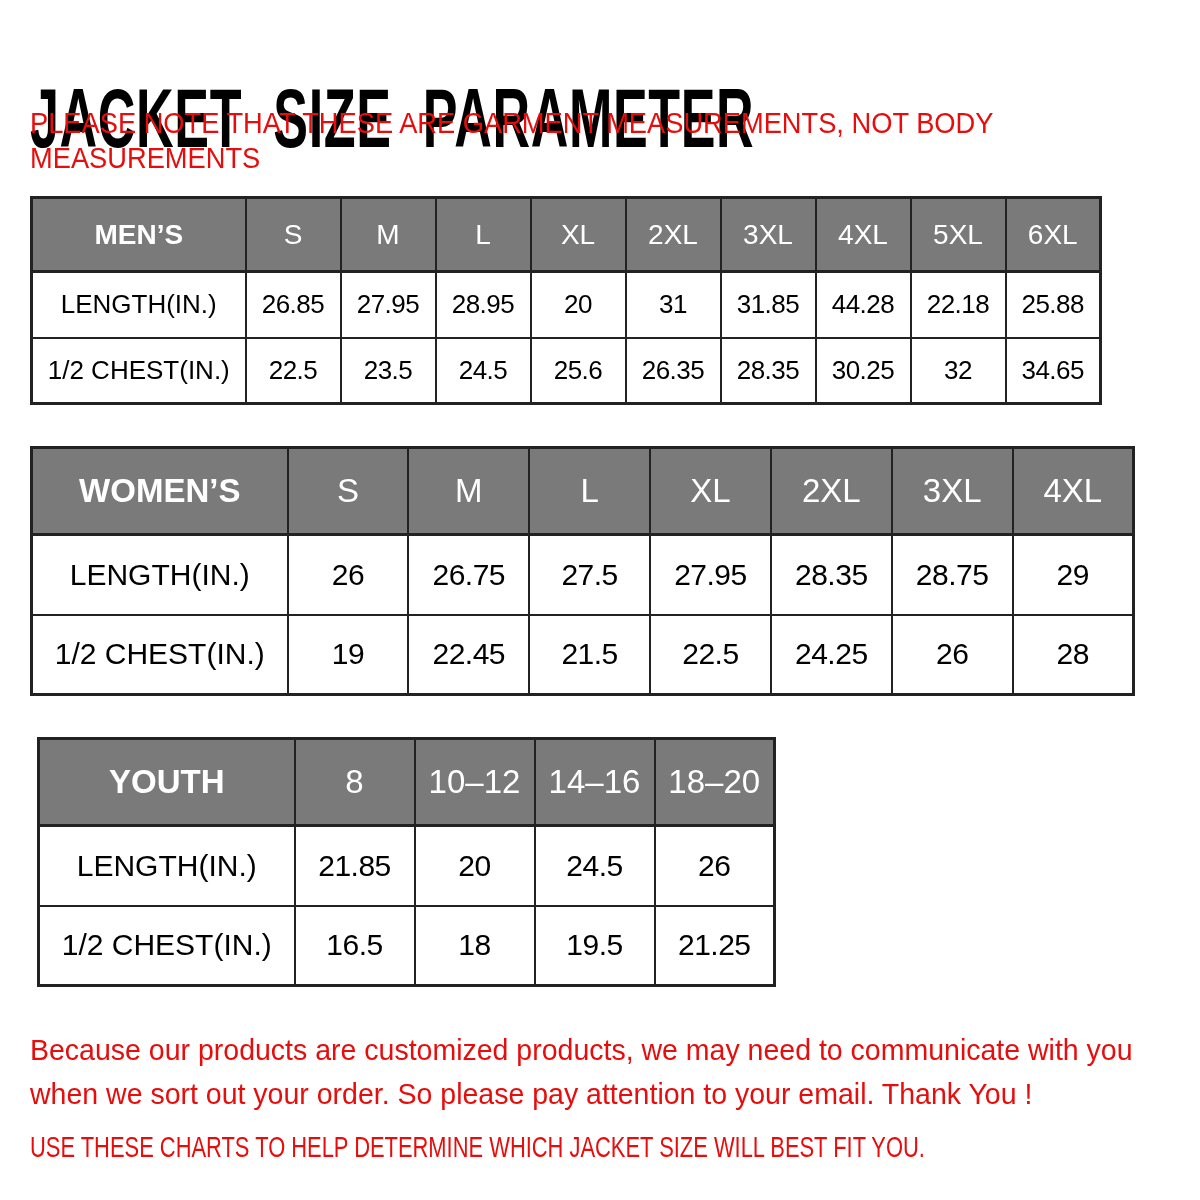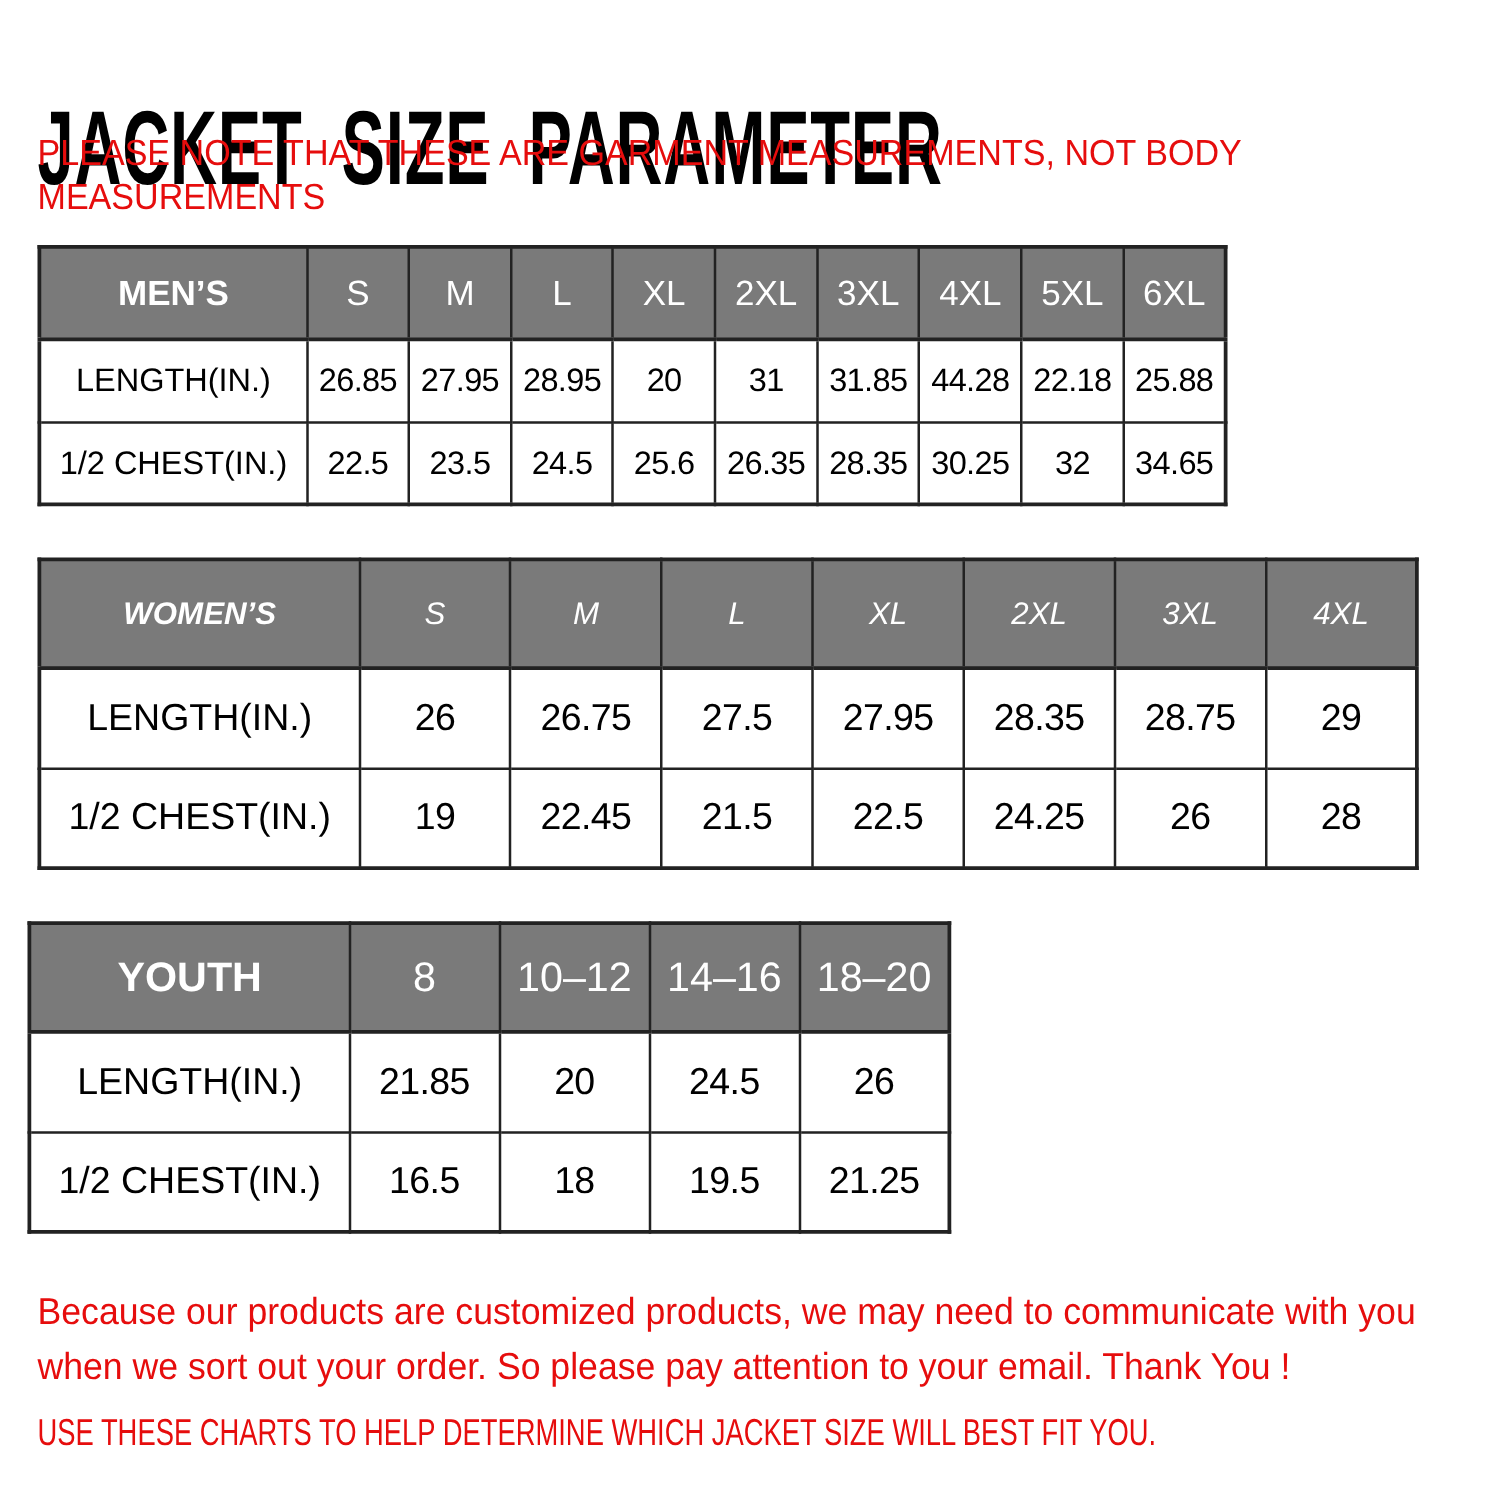--- a/index.html
+++ b/index.html
@@ -39,31 +39,31 @@
     border:2px solid var(--border); text-align:center; vertical-align:middle; padding:0;
   }
   table.size-table thead th{
     background:var(--gray); color:#ffffff; border-bottom:3px solid var(--border);
   }
   .group-label{ font-weight:bold; }
   .size-col{ font-weight:normal; }
   td.row-label{ letter-spacing:0; }
   td.value-cell{ letter-spacing:-0.5px; }
 
-  table.mens{ left:30px; top:196px; width:952px; }
+  table.mens{ left:30px; top:196px; width:1072px; }
   table.mens thead th{ height:74px; font-size:28px; }
   table.mens td{ height:66px; font-size:26px; }
   table.mens .label-col{ width:214px; }
 
   table.womens{ left:30px; top:446px; width:1105px; }
-  table.womens thead th{ height:87px; font-size:25px;font-style:italic; }
+  table.womens thead th{ height:87px; font-size:33px; }
   table.womens td{ height:80px; font-size:30px; }
   table.womens .label-col{ width:256px; }
 
-  table.youth{ left:22px; top:737px; width:739px; }
+  table.youth{ left:37px; top:737px; width:739px; }
   table.youth thead th{ height:87px; font-size:33px; }
   table.youth td{ height:80px; font-size:30px; }
   table.youth .label-col{ width:256px; }
 
   
   .footer-para{
     position:absolute; left:30px; top:1028px;
     color:var(--red); font-size:30px; line-height:1.45;
     transform:scaleX(0.95); transform-origin:left top;
   }

